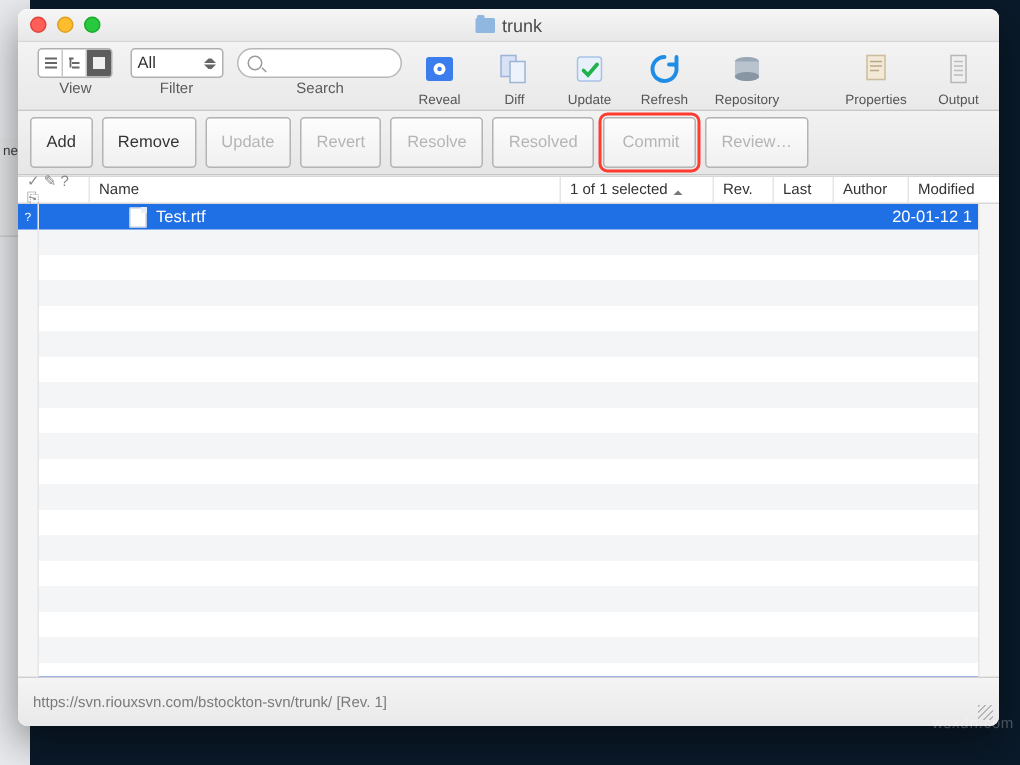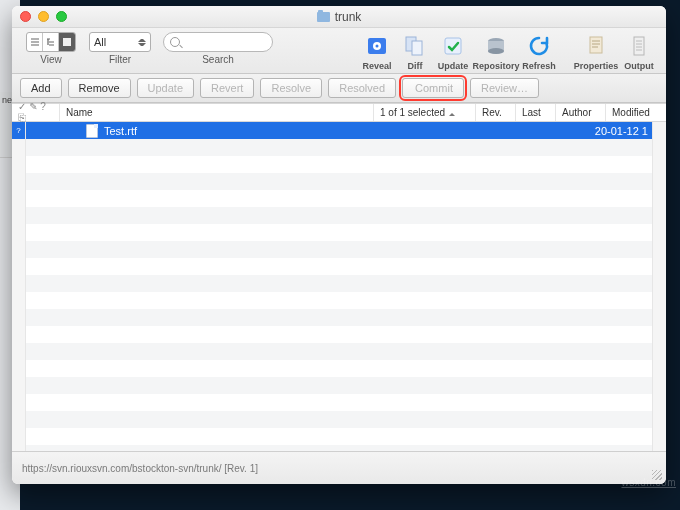--- a/index.html
+++ b/index.html
@@ -21,48 +21,48 @@
   .viewseg span { width:16px; display:flex; align-items:center; justify-content:center; border-right:1px solid #c6c6c6; color:#555;}
   .viewseg span:last-child{border-right:none;}
   .viewseg svg{width:10px;height:10px;}
   .filter-sel { height:20px; width:62px; border:1px solid #b0b0b0; border-radius:3px; background:#fff; font-size:11px; padding:0 4px; display:flex; align-items:center; justify-content:space-between; color:#333;}
   .updn{width:8px;display:flex;flex-direction:column;gap:0;}
   .updn:before,.updn:after{content:"";border:3px solid transparent;}
   .updn:before{border-bottom-color:#666;margin-bottom:1px;} .updn:after{border-top-color:#666;}
   .search { height:20px; width:110px; border:1px solid #b8b8b8; border-radius:10px; background:#fff; display:flex; align-items:center; padding:0 6px; gap:4px;}
   .loupe{width:10px;height:10px;border:1.3px solid #9a9a9a;border-radius:50%;position:relative;}
   .loupe:after{content:"";position:absolute;width:4px;height:1.3px;background:#9a9a9a;left:8px;top:8px;transform:rotate(45deg);}
-  .big-icons { display:flex; gap:0; margin-left:auto;font-weight:bold; }
+  .big-icons { display:flex; gap:12px; margin-left:auto; }
   .big { width:38px; display:flex; flex-direction:column; align-items:center; gap:1px;}
   .big .ico { width:30px; height:28px; display:flex; align-items:center; justify-content:center;}
   .big-label { font-size:9px; color:#555; }
   .big svg{width:26px;height:26px;}
   .cmdbar { background:linear-gradient(#f2f2f2,#e6e6e6); border-bottom:1px solid #c6c6c6; padding:4px 8px; display:flex; gap:6px; align-items:center;}
-  .btn { height:20px; padding:0 10px; font-size:11px; border:1px solid #b4b4b4; border-radius:3px; background:linear-gradient(#fdfdfd,#f0f0f0); color:#333; display:flex; align-items:center; box-shadow:0 1px 0 rgba(255,255,255,.6) inset;}
+  .btn { height:34px; padding:0 10px; font-size:11px; border:1px solid #b4b4b4; border-radius:3px; background:linear-gradient(#fdfdfd,#f0f0f0); color:#333; display:flex; align-items:center; box-shadow:0 1px 0 rgba(255,255,255,.6) inset;}
   .btn.dis { color:#b5b5b5; }
   .btn.hl { outline:2px solid #ff3b30; outline-offset:1px;padding-left:12px;}
   .header-row { height:19px; background:#fff; border-top:1px solid #d8d8d8; border-bottom:1px solid #d8d8d8; display:flex; align-items:center; font-size:10px; color:#333;}
   .hcell { padding:0 6px; border-right:1px solid #e5e5e5; display:flex; align-items:center; height:100%;}
   .hcell.grow{flex:1;}
   .arrow-up{width:0;height:0;border:3px solid transparent;border-bottom-color:#777;margin-left:4px;}
   .listarea { flex:1; position:relative; overflow:hidden; background:#1d4ed8;}
   .stripes { position:absolute; inset:0; background:repeating-linear-gradient(#fff 0 17px,#f4f5f6 17px 34px);}
   .row { position:relative; height:17px; display:flex; align-items:center; font-size:11px; }
   .row.sel { background:#1f6fe5; color:#fff;}
   .row .name { padding-left:60px; flex:1; display:flex; align-items:center; gap:6px;}
   .row .mod { width:64px; padding-right:4px; text-align:right;}
   .file-ico{width:12px;height:14px;background:#fff;border:1px solid #b6c6e0;border-radius:1px;position:relative;}
   .file-ico:after{content:"";position:absolute;right:-1px;top:-1px;width:4px;height:4px;background:#e6eefc;}
   .scrollbar { width:14px; background:#f5f5f5; border-left:1px solid #e6e6e6;}
   .main { display:flex; flex:1; min-height:0;}
   .gutter { width:14px; background:#f5f5f5; border-right:1px solid #e6e6e6; font-size:8px; color:#777; display:flex; flex-direction:column;}
   .gutter .g{height:17px;display:flex;align-items:center;justify-content:center;}
   .statusbar { height:24px; background:linear-gradient(#f4f4f4,#e9e9e9); border-top:1px solid #cfcfcf; display:flex; align-items:center; padding:16px 10px; font-size:10px; color:#7a7a7a;}
   .resize { position:absolute; right:4px; bottom:4px; width:10px; height:10px; background:repeating-linear-gradient(135deg,#b5b5b5 0 1px,transparent 1px 3px);}
-  .watermark { position:absolute; right:4px; bottom:22px; font-size:10px; color:rgba(255,255,255,.25); letter-spacing:.5px;text-decoration:underline;}
+  .watermark { position:absolute; right:4px; bottom:22px; font-size:10px; color:rgba(255,255,255,.25); letter-spacing:.5px;}
   .sidecol { position:absolute; left:0; top:92px; width:20px; display:flex; flex-direction:row; font-size:9px; color:#444; }
   .sidecol div{padding:3px 2px;border-bottom:1px solid #d0d0d0;background:#e6e8ea;}
 </style>
 </head>
 <body>
 
 <div class="bg-left"></div>
 <div class="sidecol">
   <div>ne</div>
   <div style="height:14px">:53</div>
@@ -142,38 +142,38 @@
         </div>
         <div class="big">
           <div class="ico">
               <svg viewBox="0 0 26 26">
                 <rect x="5" y="5" width="16" height="16" rx="2" fill="#e8f0fc" stroke="#a8c2e6"></rect>
                 <path d="M9 14l3 3 6-7" stroke="#22b14c" stroke-width="2.5" fill="none" stroke-linecap="round"></path>
               </svg>
             </div>
           <span class="big-label">Update</span>
         </div>
+        <div class="big">
+          <div class="ico">
+              <svg viewBox="0 0 26 26">
+                <path d="M13 5a8 8 0 1 0 7.5 5.2" stroke="#1f8de6" stroke-width="2.6" fill="none" stroke-linecap="round"></path>
+                <path d="M21 5v5h-5" stroke="#1f8de6" stroke-width="2.6" fill="none" stroke-linecap="round"></path>
+              </svg>
+            </div>
+          <span class="big-label">Refresh</span>
+        </div>
         <div class="big" style="width:48px">
           <div class="ico">
               <svg viewBox="0 0 26 26">
                 <ellipse cx="13" cy="8" rx="8" ry="3" fill="#9aa7b5"></ellipse>
                 <path d="M5 8v10c0 1.7 3.6 3 8 3s8-1.3 8-3V8" fill="#b9c3ce"></path>
                 <ellipse cx="13" cy="18" rx="8" ry="3" fill="#8895a3"></ellipse>
               </svg>
             </div>
           <span class="big-label">Repository</span>
-        </div>
-        <div class="big">
-          <div class="ico">
-              <svg viewBox="0 0 26 26">
-                <path d="M13 5a8 8 0 1 0 7.5 5.2" stroke="#1f8de6" stroke-width="2.6" fill="none" stroke-linecap="round"></path>
-                <path d="M21 5v5h-5" stroke="#1f8de6" stroke-width="2.6" fill="none" stroke-linecap="round"></path>
-              </svg>
-            </div>
-          <span class="big-label">Refresh</span>
         </div>
         <div style="width:14px"></div>
         <div class="big" style="width:48px">
           <div class="ico">
               <svg viewBox="0 0 26 26">
                 <rect x="7" y="4" width="12" height="16" fill="#f2e9d6" stroke="#cbbd9c"></rect>
                 <path d="M9 8h8M9 11h8M9 14h6" stroke="#b8a884" stroke-width="1"></path>
               </svg>
             </div>
           <span class="big-label">Properties</span>

